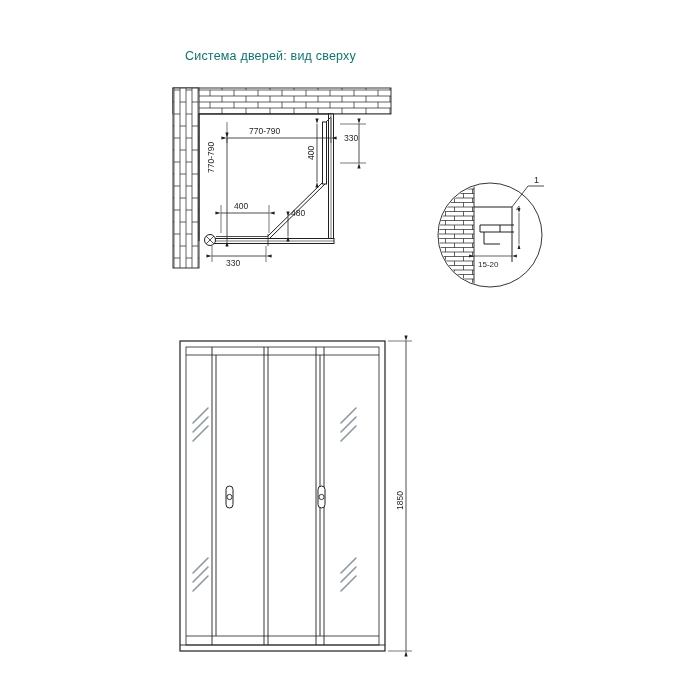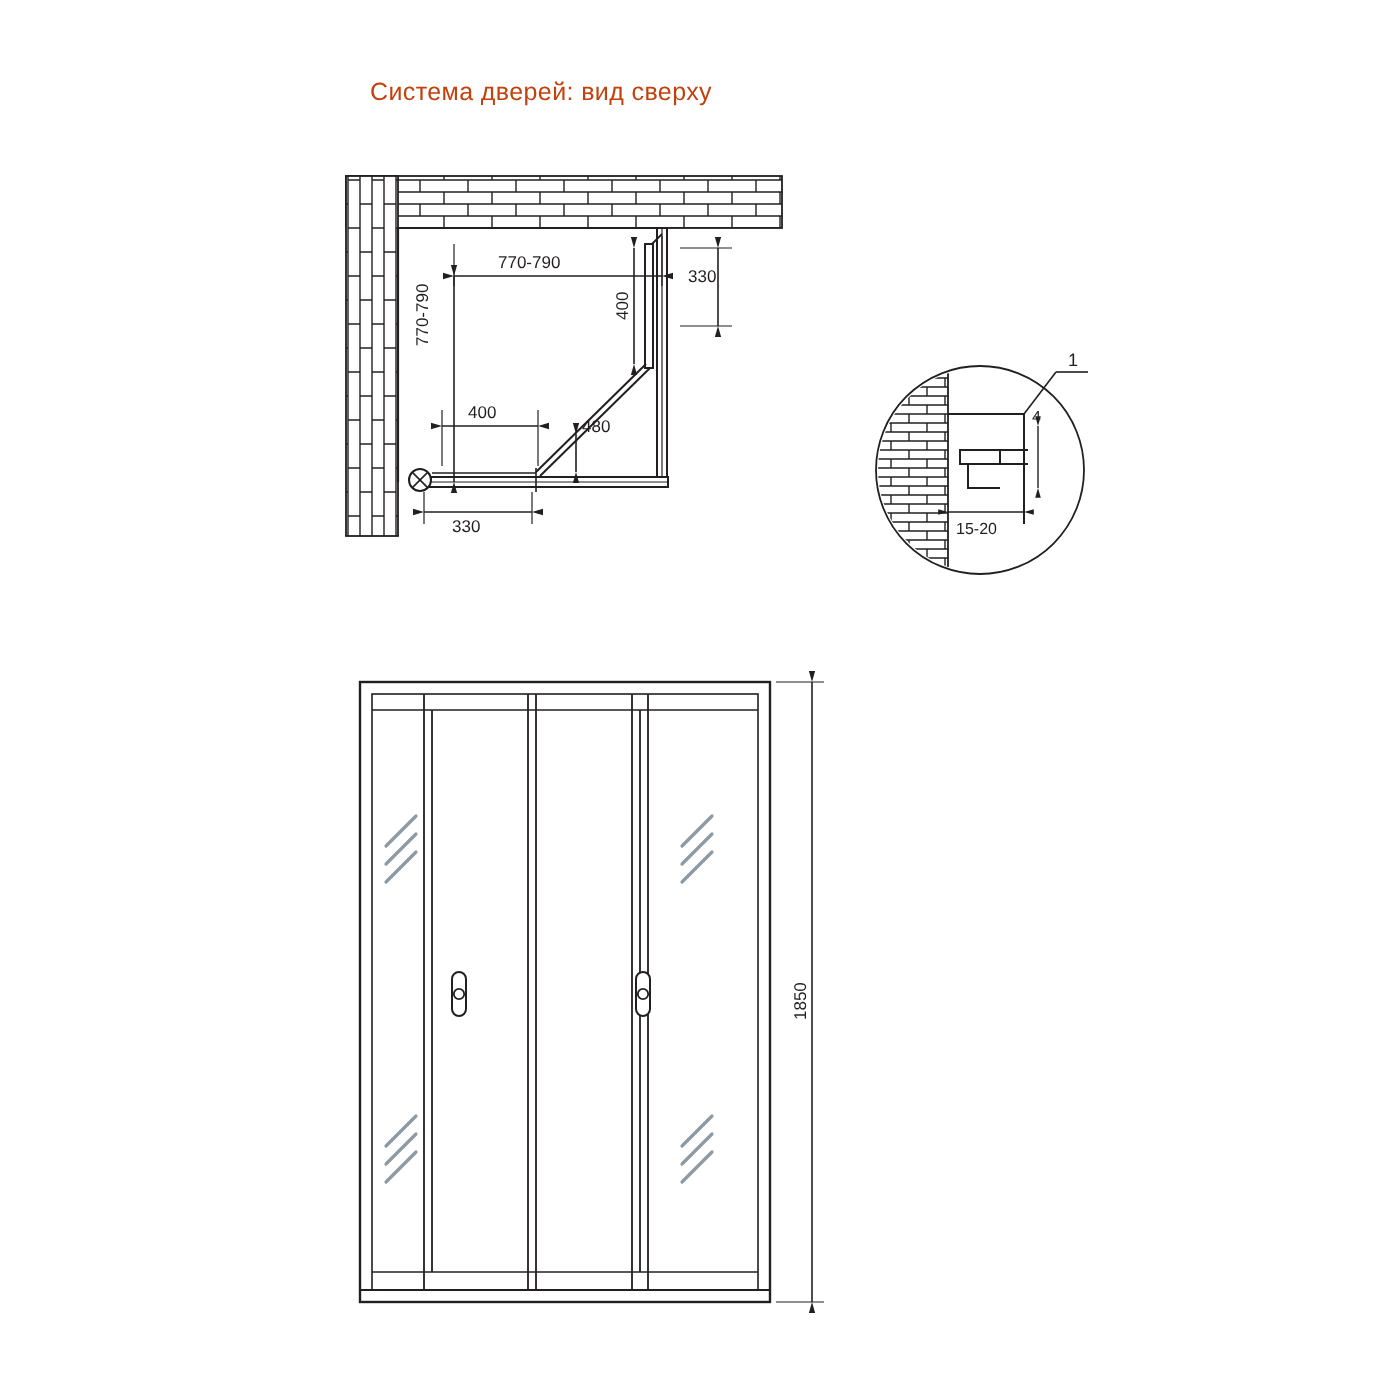--- a/index.html
+++ b/index.html
@@ -18,23 +18,23 @@
   #stage {
     position: absolute;
     left: 0;
     top: 0;
     width: 700px;
     height: 700px;
   }
   .title {
     position: absolute;
     left: 185px;
-    top: 39px;
+    top: 49px;
     font-size: 12.5px;
-    color: #c2410c;
+    color: #0f766e;
     letter-spacing: 0.2px;
     white-space: nowrap;
   }
   svg {
     position: absolute;
     left: 0;
     top: 0;
     display: block;
   }
   text {

